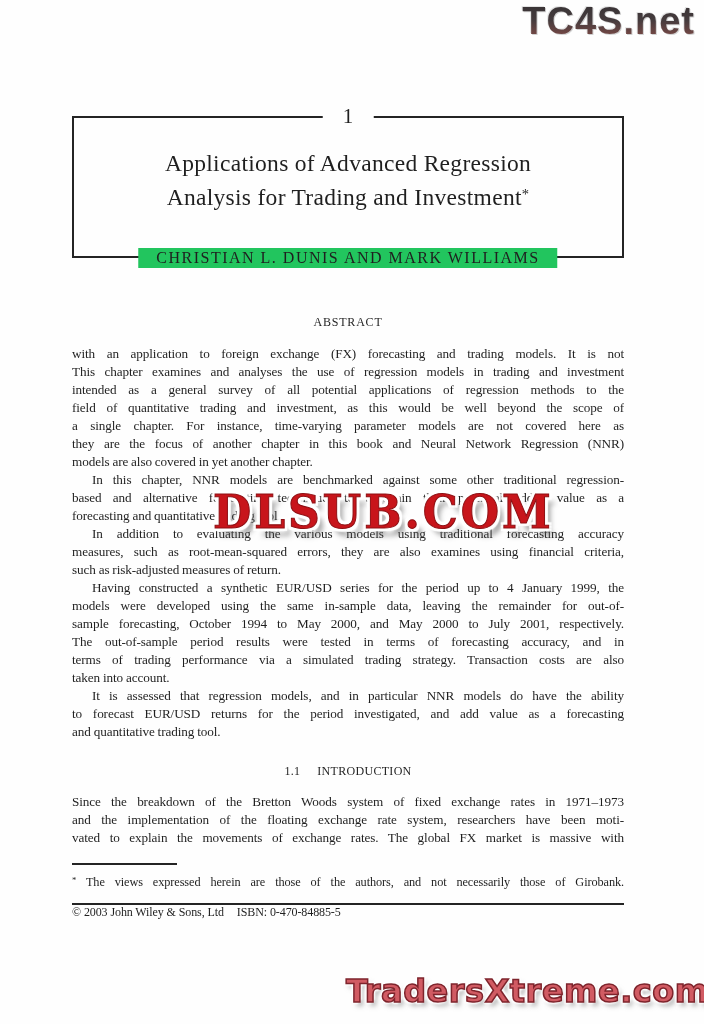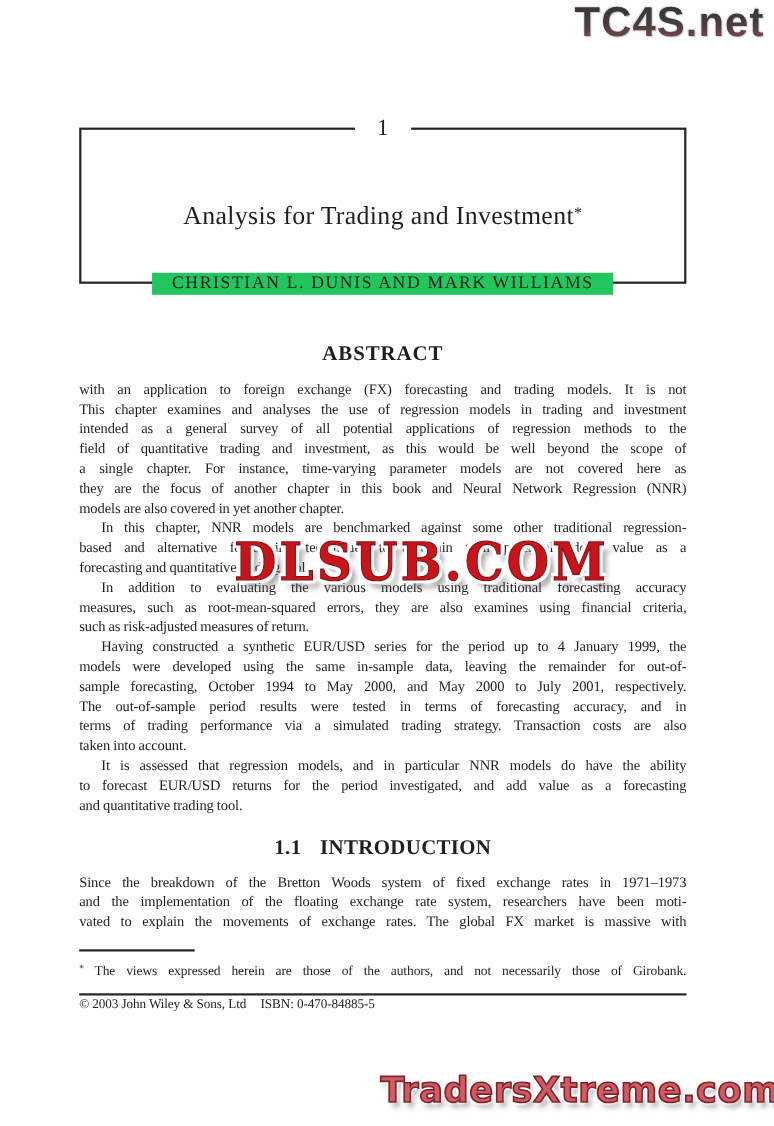--- a/index.html
+++ b/index.html
@@ -58,22 +58,22 @@
   }
   .ctitle sup { font-size:62%; vertical-align:6px; }
   .cauthors {
     position:absolute; left:50%; bottom:-2px; transform:translate(-50%,50%);
     background:#22c55e; padding:0 18px; white-space:nowrap;
     font-size:16px; letter-spacing:1.5px; line-height:20px;
   }
 
   
   .shead {
-    margin:54px 0 0; text-align:center; font-weight:bold;
-    font-size:19px; line-height:20px; letter-spacing:0.8px;
+    margin:54px 0 0; text-align:center; font-weight:normal;
+    font-size:12px; line-height:20px; letter-spacing:0.8px;
   }
   .shead.intro { margin-top:20px; letter-spacing:0.3px; }
   .hgap { display:inline-block; width:17px; }
 
   
   .para { margin:0; font-size:13.2px; line-height:18px; letter-spacing:-0.1px; word-spacing:-0.3px; }
   .para.first { margin-top:13px; }
   .para.intro-p { margin-top:12px; }
   .pline {
     white-space:nowrap; max-height:18px; overflow:hidden;
@@ -100,21 +100,21 @@
 
 <div class="page">
 
   <div class="wm wm-top">TC4S.net</div>
 
   <div class="col">
 
     <div class="cbox">
       <div class="cnum">1</div>
       <div class="ctitle">
-        <br>
+        <span>Applications of Advanced Regression</span><br>
         <span>Analysis for Trading and Investment</span><sup>*</sup>
       </div>
       <div class="cauthors">CHRISTIAN L. DUNIS AND MARK WILLIAMS</div>
     </div>
 
     <h2 class="shead">ABSTRACT</h2>
 
     <div class="para first">
       <div class="pline">with an application to foreign exchange (FX) forecasting and trading models. It is not</div>
       <div class="pline">This chapter examines and analyses the use of regression models in trading and investment</div>

